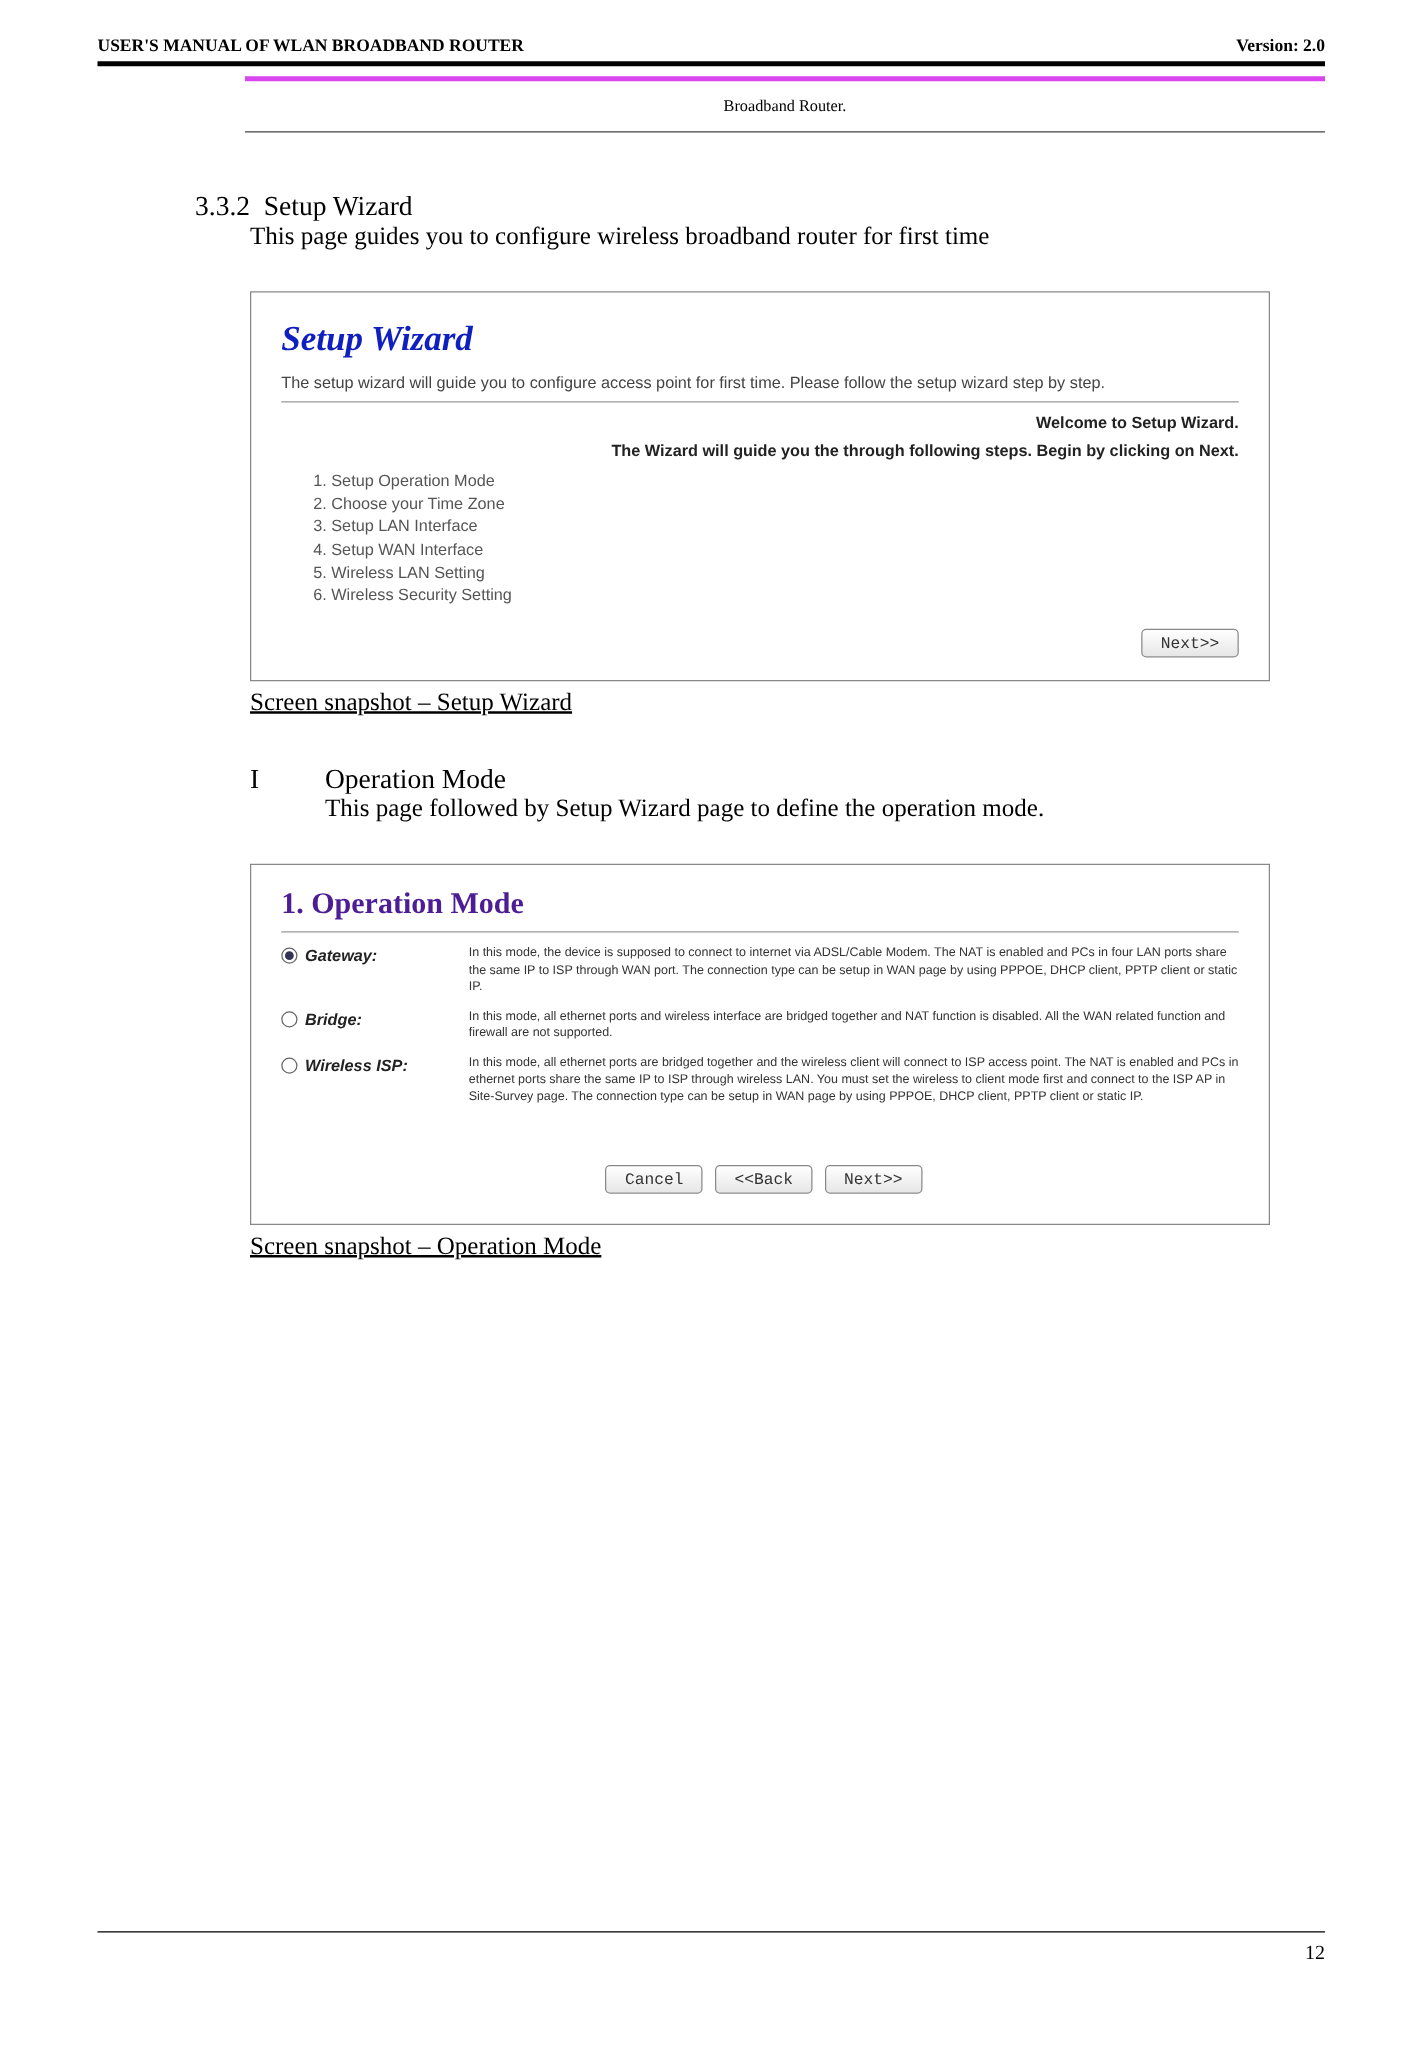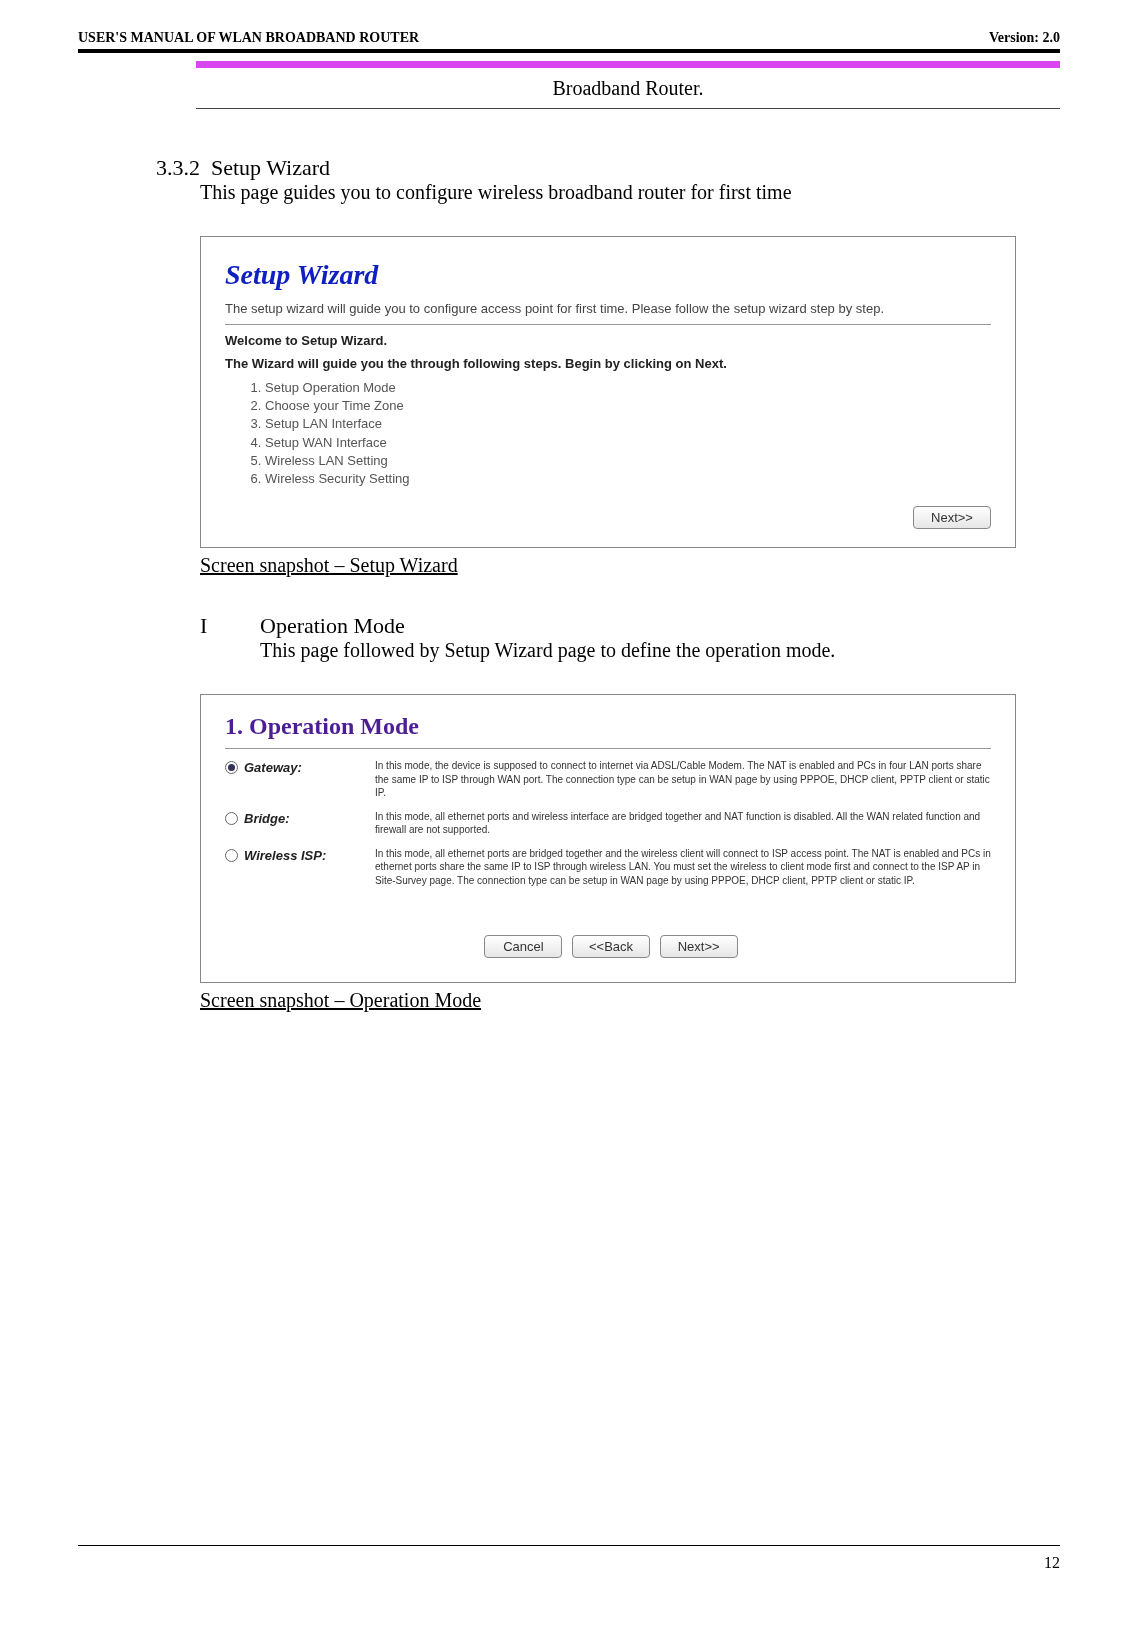--- a/index.html
+++ b/index.html
@@ -35,27 +35,27 @@
     border-top: 1px solid #000;
     margin: 0;
   }
   .content-wrap {
     margin-top: 8px;
     flex: 1;
   }
   .prev-table {
     margin-left: 118px;
     margin-right: 0;
-    border-top: 7px solid #d946ef;
+    border-top: 4px solid #d946ef;
     border-bottom: 1px solid #444;
     height: 40px;
     display: flex;
     align-items: center;
     justify-content: center;
-    font-size: 20px;
+    font-size: 13px;
   }
   .section-number-row {
     margin-top: 46px;
     margin-left: 78px;
     font-size: 22px;
   }
   .section-intro {
     margin-left: 122px;
     font-size: 20px;
     margin-top: 0;
@@ -86,41 +86,42 @@
   }
   .sw-hr {
     border: 0;
     border-top: 1px solid #999;
     margin: 8px 0;
   }
   .sw-bold {
     font-weight: bold;
     margin: 8px 0;
     color: #222;
+    text-align: right;
   }
   .sw-list {
     margin: 6px 0 18px 40px;
     color: #555;
     padding: 0;
   }
   .sw-list li {
     list-style: decimal;
     font-size: 13px;
     line-height: 1.4;
   }
   .btn-row-right {
     text-align: right;
     margin-top: 6px;
   }
   .wbtn {
     display: inline-block;
     min-width: 78px;
     padding: 3px 10px;
     font-size: 13px;
-    font-family: Liberation Sans, sans-serif;
+    font-family: Liberation Mono, monospace;
     border: 1px solid #888;
     border-radius: 4px;
     background: linear-gradient(#fff, #e6e6e6);
     color: #333;
     text-align: center;
     margin-left: 6px;
     box-sizing: border-box;
   }
   .caption {
     margin-left: 122px;

